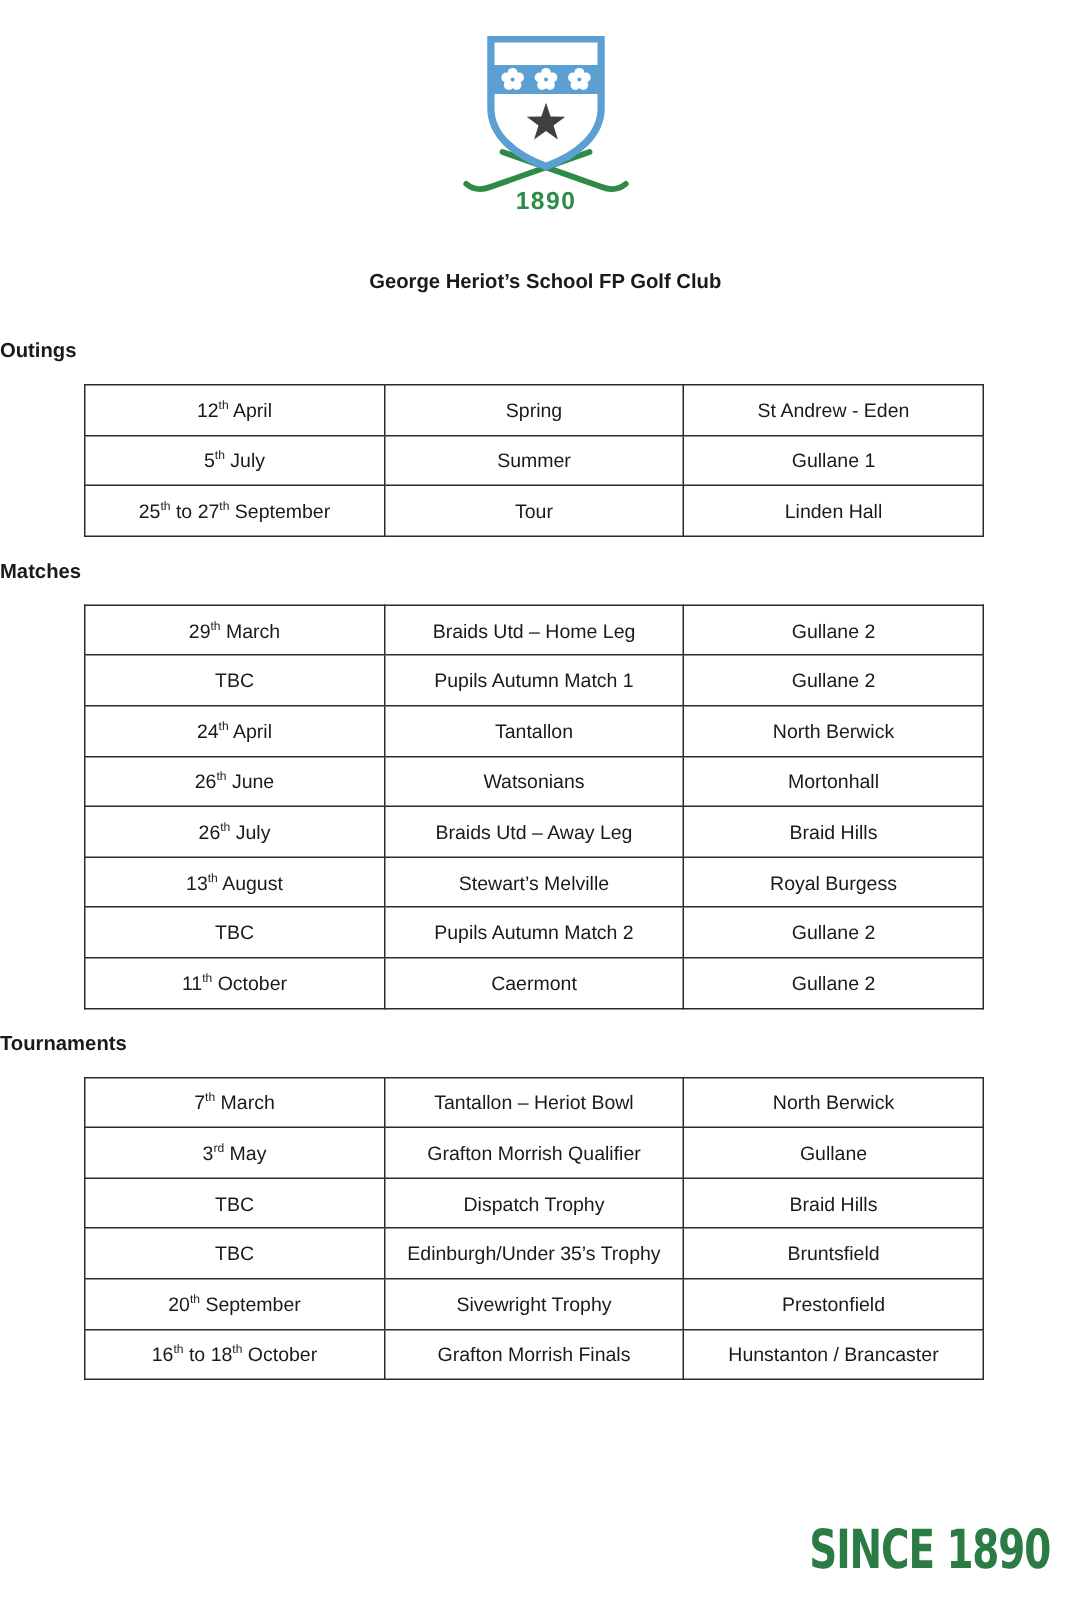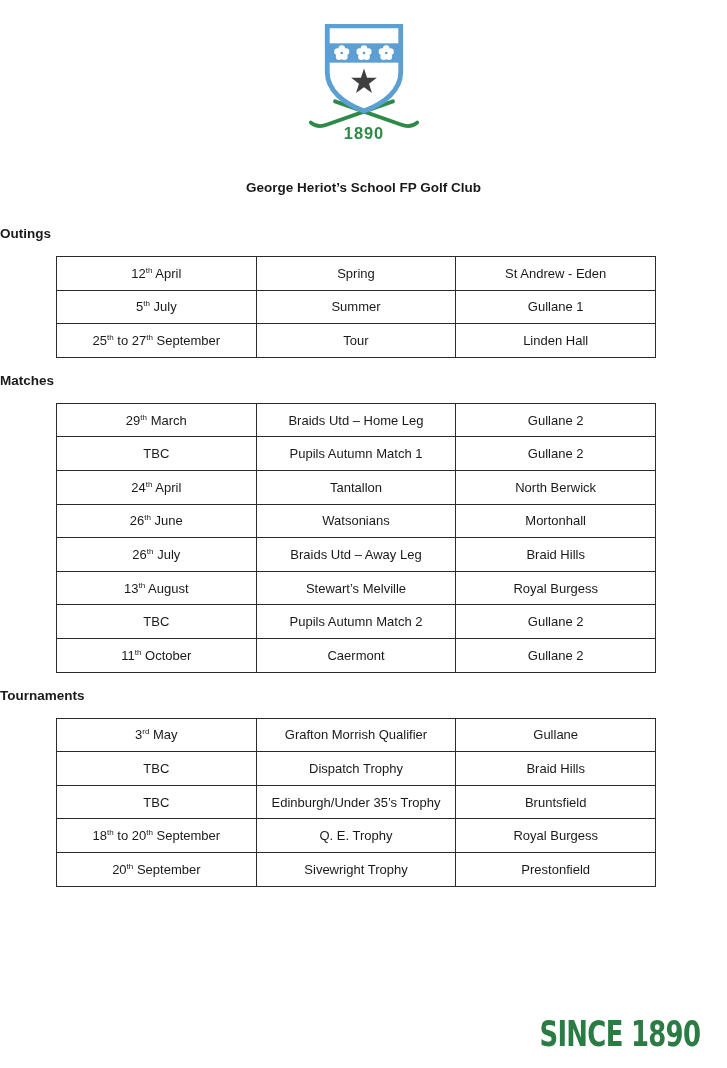--- a/index.html
+++ b/index.html
@@ -208,43 +208,48 @@
     <div class="section">
       <div class="section-label">Tournaments</div>
       <table class="fixtures">
         <colgroup>
             <col style="width:33.33%">
             <col style="width:33.34%">
             <col style="width:33.33%">
           </colgroup>
         <tbody>
             <tr>
+              <td>7<sup>th</sup> March</td>
+              <td>Tantallon – Heriot Bowl</td>
+              <td>North Berwick</td>
+            </tr>
+            <tr>
               <td>3<sup>rd</sup> May</td>
               <td>Grafton Morrish Qualifier</td>
               <td>Gullane</td>
             </tr>
             <tr>
               <td>TBC</td>
               <td>Dispatch Trophy</td>
               <td>Braid Hills</td>
             </tr>
             <tr>
               <td>TBC</td>
               <td>Edinburgh/Under 35’s Trophy</td>
               <td>Bruntsfield</td>
             </tr>
             <tr>
-              <td>18<sup>th</sup> to 20<sup>th</sup> September</td>
-              <td>Q. E. Trophy</td>
-              <td>Royal Burgess</td>
-            </tr>
-            <tr>
               <td>20<sup>th</sup> September</td>
               <td>Sivewright Trophy</td>
               <td>Prestonfield</td>
+            </tr>
+            <tr>
+              <td>16<sup>th</sup> to 18<sup>th</sup> October</td>
+              <td>Grafton Morrish Finals</td>
+              <td>Hunstanton / Brancaster</td>
             </tr>
           </tbody>
       </table>
     </div>
   </div>
 
   <div class="wordmark">SINCE 1890</div>
 
 </div>
 

